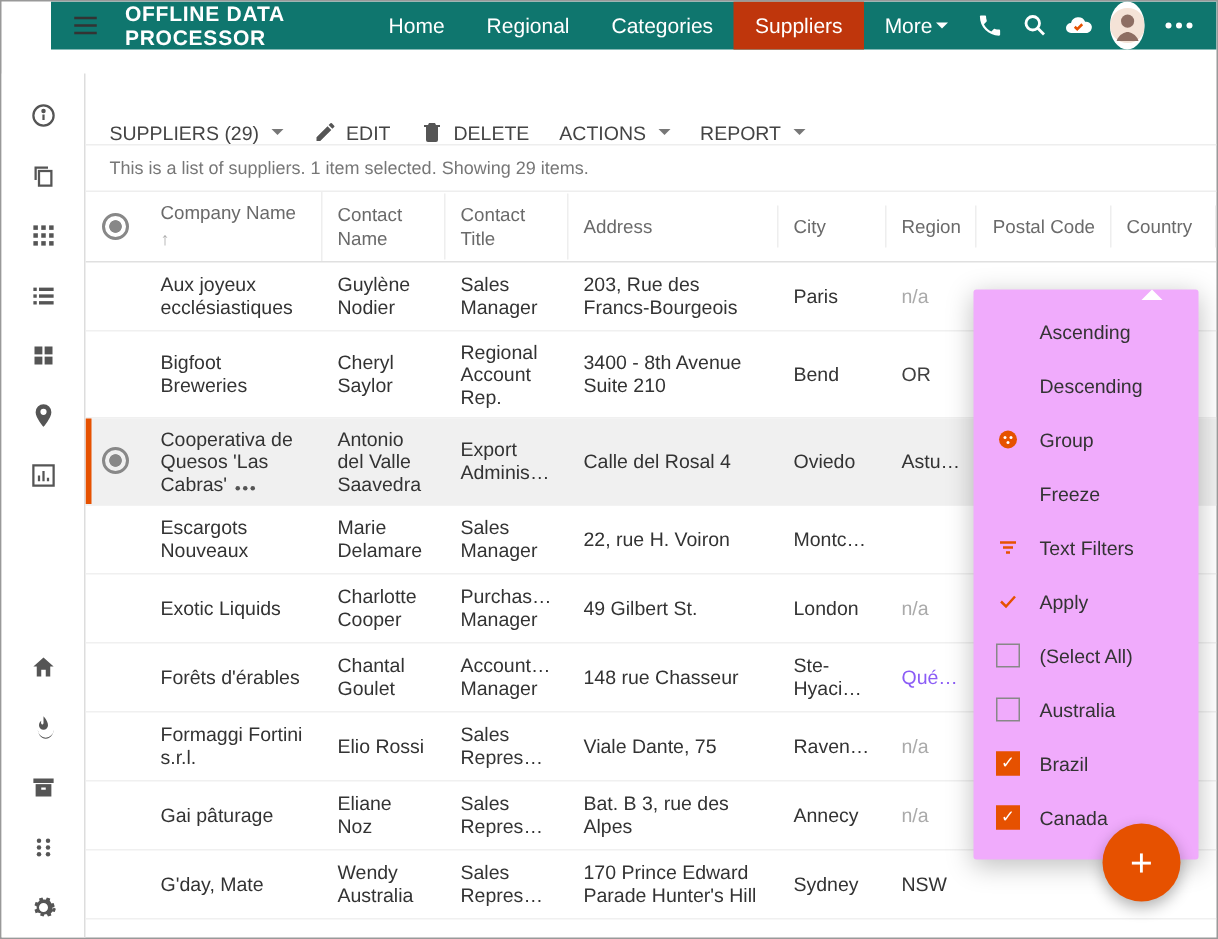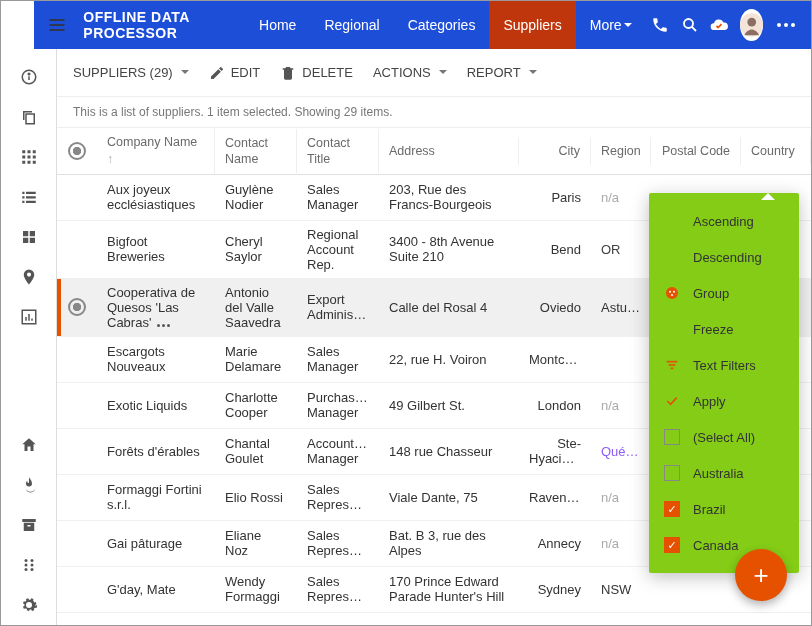--- a/index.html
+++ b/index.html
@@ -1,19 +1,19 @@
 <!DOCTYPE html>
 <html><head>
 <meta charset="utf-8">
 <style>
 * { margin: 0; padding: 0; box-sizing: border-box; font-family: "Segoe UI", Arial, sans-serif; }
 body { width: 812px; height: 626px; overflow: hidden; border: 1px solid #999; position: relative; background: #fff; }
 
 
-.appbar { height: 48px; background: #1d4ed8; color: #fff; display: flex; align-items: center; padding: 0 8px; margin-left: 33px; }
+.appbar { height: 32px; background: #0f766e; color: #fff; display: flex; align-items: center; padding: 0 8px; margin-left: 33px; }
 .appbar .hamburger { width: 40px; display: flex; justify-content: center; align-items: center; cursor: pointer; }
 .app-title { font-size: 14px; font-weight: 600; letter-spacing: .5px; padding: 0 12px; }
 .nav-items { display: flex; align-items: stretch; height: 100%; }
 .nav-item { display: flex; align-items: center; padding: 0 14px; font-size: 14px; cursor: pointer; }
 .nav-item.active { background: #bf360c; }
 .spacer { flex: 1; }
 .appbar .icon-btn { width: 40px; display: flex; justify-content: center; align-items: center; cursor: pointer; }
 .avatar { width: 32px; height: 32px; border-radius: 50%; background: #fff; margin: 0 6px; overflow: hidden; display: flex; align-items: center; justify-content: center; }
 .avatar svg { width: 32px; height: 32px; }
 .dots { display: flex; gap: 3px; padding: 0 8px; cursor: pointer; }
@@ -22,55 +22,55 @@
 
 .sidebar { position: absolute; left: 0; top: 48px; bottom: 0; width: 56px; border-right: 1px solid #ddd; background: #fff; display: flex; flex-direction: column; align-items: center; padding-top: 8px; }
 .sidebar .side-item { width: 56px; height: 40px; display: flex; justify-content: center; align-items: center; color: #555; cursor: pointer; }
 .sidebar .side-item.active { color: #222; }
 .sidebar .side-spacer { flex: 1; }
 
 
 .main { position: absolute; left: 56px; right: 0; top: 48px; bottom: 0; display: flex; flex-direction: column; }
 
 
-.toolbar { height: 48px; display: flex; align-items: center; gap: 20px; padding: 0 16px; border-bottom: 1px solid #eee; color: #444; font-size: 13px; }
+.toolbar { height: 48px; display: flex; align-items: flex-end; gap: 20px; padding: 0 16px; border-bottom: 1px solid #eee; color: #444; font-size: 13px; }
 .toolbar .tb { display: flex; align-items: center; gap: 6px; cursor: pointer; }
 .toolbar .tb svg { width: 16px; height: 16px; }
 .caret { display: inline-block; border: 4px solid transparent; border-top-color: #777; margin-left: 2px; margin-top: 3px; }
 
 
 .info { padding: 8px 16px; font-size: 12px; color: #777; border-bottom: 1px solid #eee; }
 
 
 .grid { flex: 1; overflow: hidden; font-size: 13px; color: #333; }
 .ghead { display: flex; align-items: center; border-bottom: 1px solid #e0e0e0; min-height: 46px; position: relative; }
 .col-sel { width: 40px; display: flex; justify-content: center; }
 .ghead .col { padding: 6px 10px; color: #6a6a6a; border-right: 1px solid #eee; font-size: 12.5px; line-height: 1.3; }
 .c-company { width: 118px; }
 .c-contact { width: 82px; }
 .c-title { width: 82px; }
 .c-address { width: 140px; }
-.c-city { width: 72px; text-align: right; }
+.c-city { width: 72px; }
 .c-region { width: 60px; }
 .c-postal { width: 90px; text-align: right; }
 .c-country { flex: 1; min-width: 60px; }
 .sort-icon { color: #aaa; font-size: 12px; display: block; margin-top: 2px; }
 
 .grow { display: flex; align-items: center; border-bottom: 1px solid #f0f0f0; min-height: 46px; }
 .grow .cell { padding: 6px 10px; overflow: hidden; text-overflow: ellipsis; }
 .grow.selected { background: #f0f0f0; position: relative; }
 .grow.selected::before { content: ""; position: absolute; left: 0; top: 0; bottom: 0; width: 4px; background: #e65100; }
 .more-dots { display: inline-flex; gap: 2px; margin-left: 6px; }
 .more-dots span { width: 3px; height: 3px; background: #555; border-radius: 50%; }
 
 .circle-sel { width: 18px; height: 18px; border: 2px solid #bbb; border-radius: 50%; display: inline-block; }
 .circle-sel.on { border-color: #888; background: radial-gradient(circle, #888 40%, transparent 45%); }
 
 
-.colmenu { position: absolute; right: 12px; top: 192px; width: 150px; background: #84cc16; box-shadow: 0 4px 18px rgba(0,0,0,.25); border-radius: 2px; padding: 10px 0; z-index: 50; }
+.colmenu { position: absolute; right: 12px; top: 192px; width: 150px; background: #f0abfc; box-shadow: 0 4px 18px rgba(0,0,0,.25); border-radius: 2px; padding: 10px 0; z-index: 50; }
 .colmenu::before { content: ""; position: absolute; top: -7px; right: 24px; border: 7px solid transparent; border-bottom-color: #fff; }
 .colmenu .mi { display: flex; align-items: center; height: 36px; padding: 0 14px; font-size: 13px; color: #333; cursor: pointer; gap: 12px; }
 .colmenu .mi .mi-ico { width: 18px; display: flex; justify-content: center; color: #e65100; }
 .chk { width: 16px; height: 16px; border: 1.5px solid #888; display: inline-flex; align-items: center; justify-content: center; }
 .chk.on { background: #e65100; border-color: #e65100; color: #fff; }
 .chk.on::after { content: "✓"; font-size: 11px; line-height: 1; }
 
 
 .fab { position: absolute; right: 24px; bottom: 24px; width: 52px; height: 52px; border-radius: 50%; background: #e65100; color: #fff; display: flex; align-items: center; justify-content: center; font-size: 26px; box-shadow: 0 4px 10px rgba(0,0,0,.3); cursor: pointer; z-index: 60; }
 </style>
@@ -357,21 +357,21 @@
           <div class="cell c-title">Sales Representati</div>
           <div class="cell c-address">Bat. B 3, rue des Alpes</div>
           <div class="cell c-city">Annecy</div>
           <div class="cell c-region" style="color:#aaa">n/a</div>
           <div class="cell c-postal"></div>
           <div class="cell c-country"></div>
         </div>
         <div class="grow">
           <div class="col-sel"></div>
           <div class="cell c-company">G'day, Mate</div>
-          <div class="cell c-contact">Wendy Formaggi</div>
+          <div class="cell c-contact">Wendy Australia</div>
           <div class="cell c-title">Sales Representati</div>
           <div class="cell c-address">170 Prince Edward Parade Hunter's Hill</div>
           <div class="cell c-city">Sydney</div>
           <div class="cell c-region" style="color:#333">NSW</div>
           <div class="cell c-country"></div>
         </div>
         <div class="grow">
           <div class="col-sel"></div>
           <div class="cell c-company">Grandma Kelly's</div>
           <div class="cell c-contact">Regina</div>

